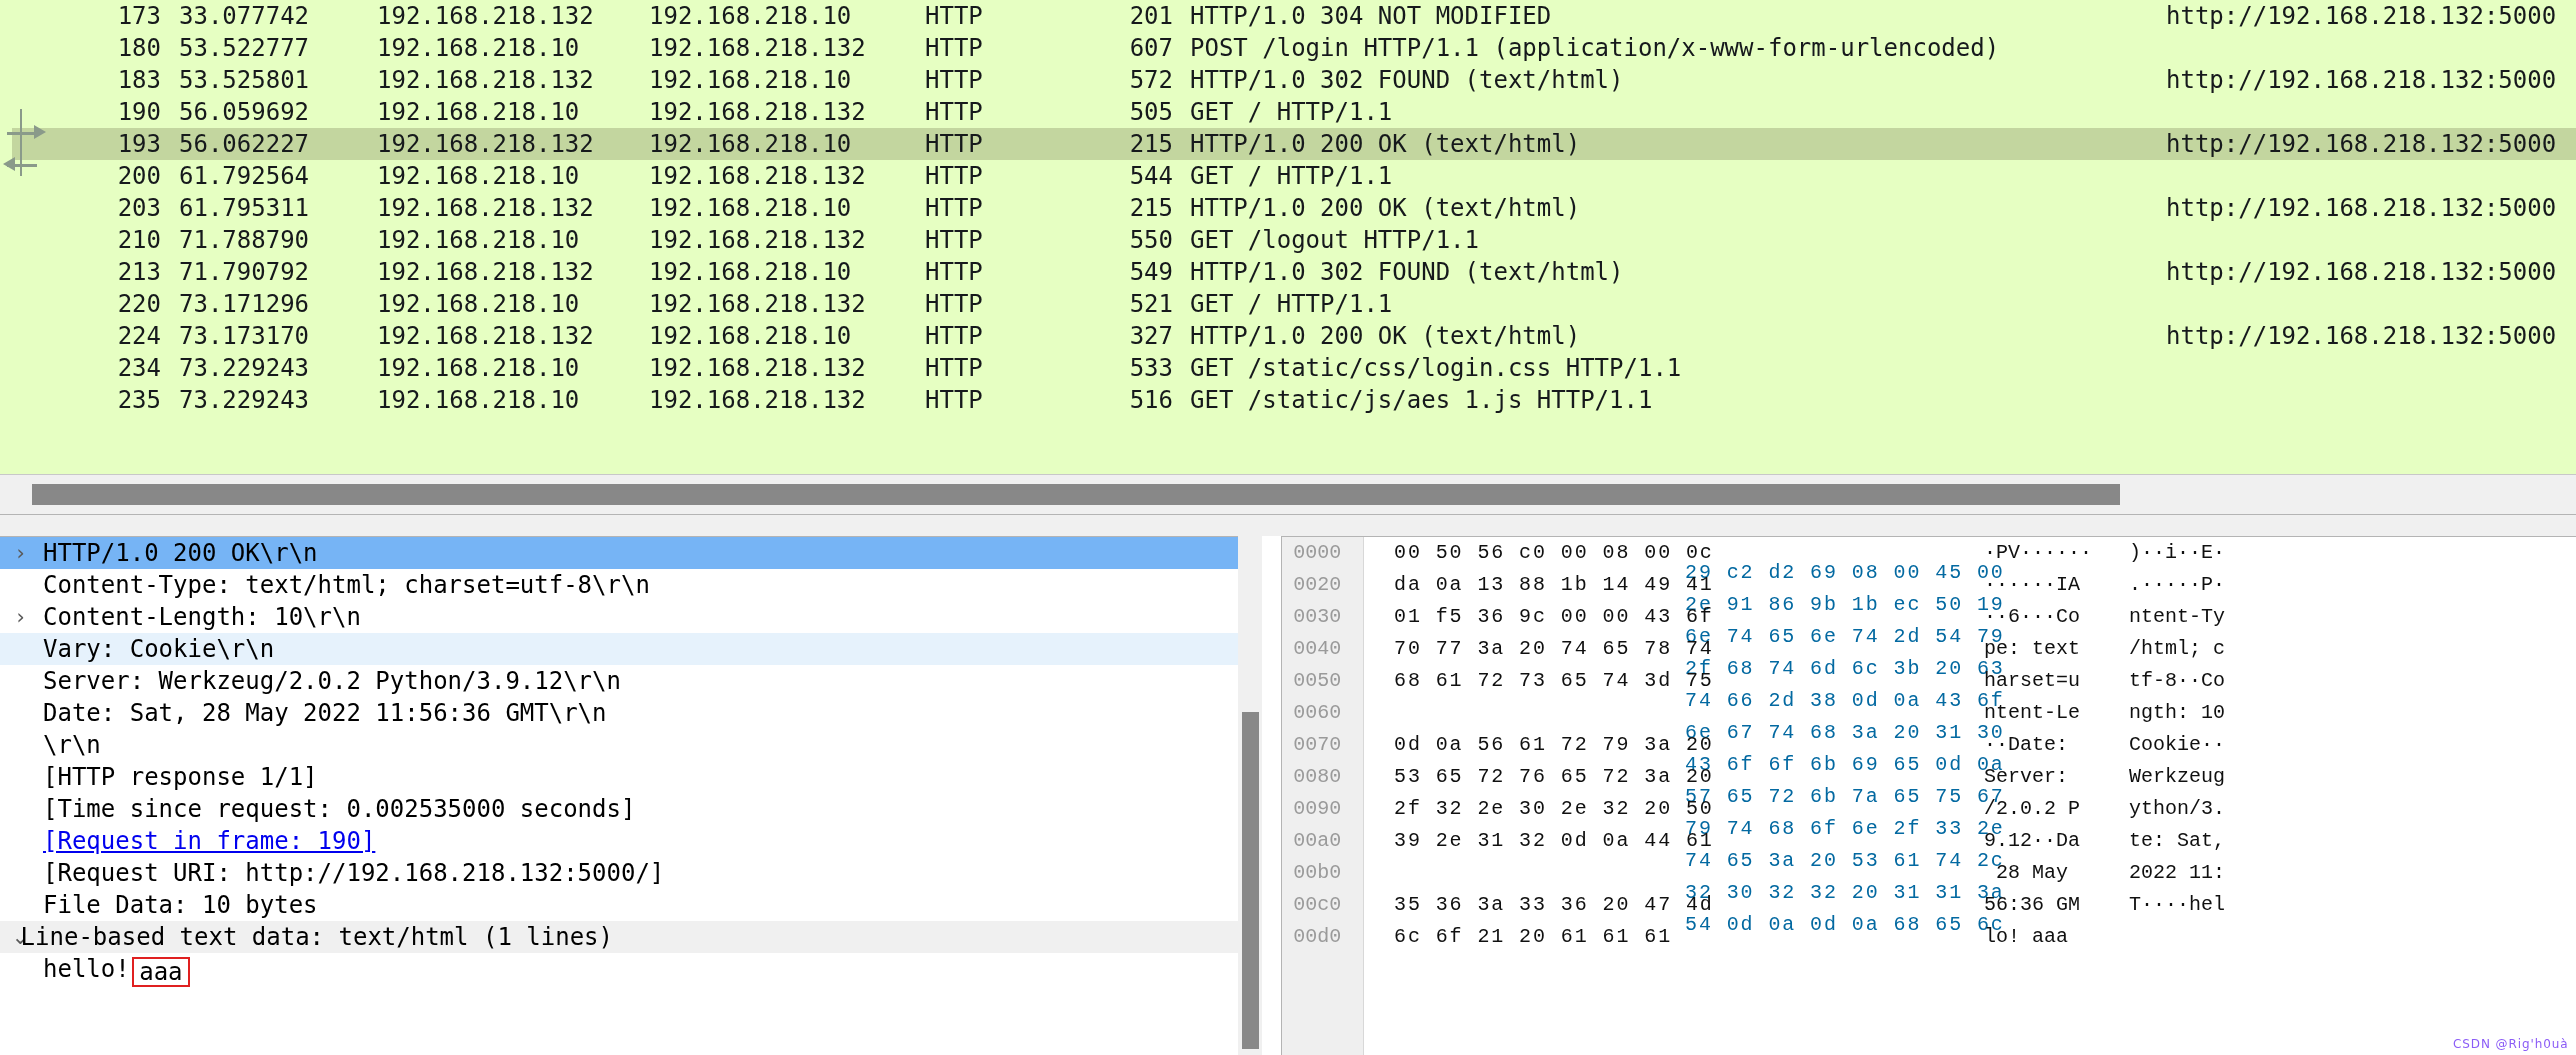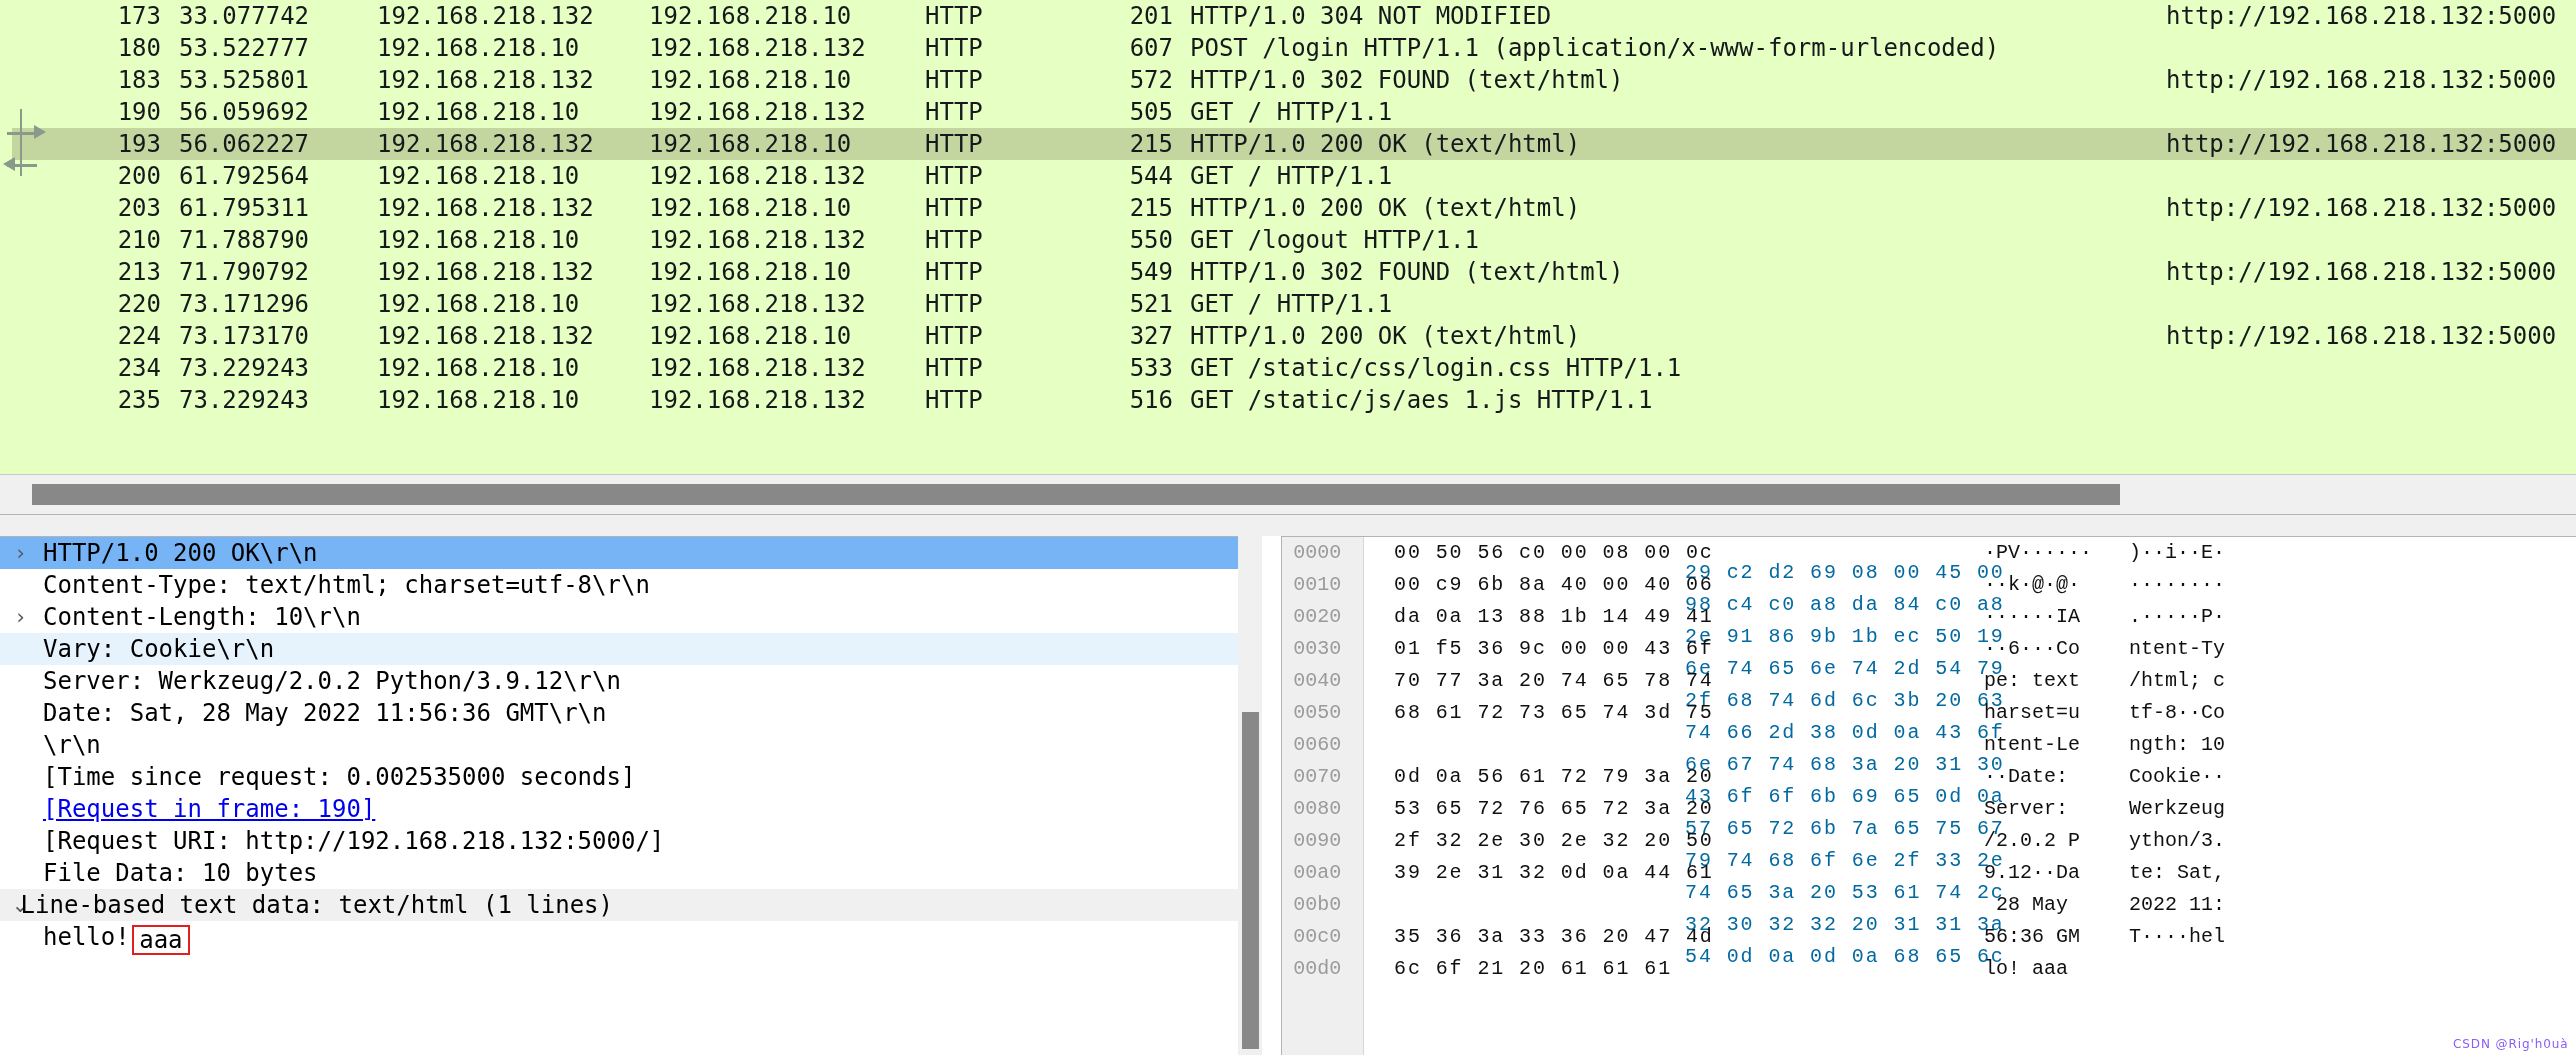--- a/index.html
+++ b/index.html
@@ -290,20 +290,24 @@
         <div class="trow ">
           <span class="twisty"></span>
           <span class="tlabel ind1">Date: Sat, 28 May 2022 11:56:36 GMT\r\n</span>
         </div>
         <div class="trow ">
           <span class="twisty"></span>
           <span class="tlabel ind1">\r\n</span>
         </div>
         <div class="trow ">
           <span class="twisty"></span>
+          <span class="tlabel ind1">[HTTP response 1/1]</span>
+        </div>
+        <div class="trow ">
+          <span class="twisty"></span>
           <span class="tlabel ind1">[Time since request: 0.002535000 seconds]</span>
         </div>
         <div class="trow ">
           <span class="twisty"></span>
           <span class="tlabel ind1 tlink">[Request in frame: 190]</span>
         </div>
         <div class="trow ">
           <span class="twisty"></span>
           <span class="tlabel ind1">[Request URI: http://192.168.218.132:5000/]</span>
         </div>
@@ -329,27 +333,20 @@
     <div id="hex-offset-col"></div>
     <div id="hex-rows" style="position:relative;">
         <div class="hrow">
           <span class="off">0000</span>
           <span class="hx1">00 50 56 c0 00 08 00 0c</span>
           <span class="hx2">29 c2 d2 69 08 00 45 00</span>
           <span class="as1">·PV······</span>
           <span class="as2">)··i··E·</span>
         </div>
         <div class="hrow">
-          <span class="off">0010</span>
-          <span class="hx1">00 c9 6b 8a 40 00 40 06</span>
-          <span class="hx2">98 c4 c0 a8 da 84 c0 a8</span>
-          <span class="as1">··k·@·@·</span>
-          <span class="as2">········</span>
-        </div>
-        <div class="hrow">
           <span class="off">0020</span>
           <span class="hx1">da 0a 13 88 1b 14 49 41</span>
           <span class="hx2">2e 91 86 9b 1b ec 50 19</span>
           <span class="as1">······IA</span>
           <span class="as2">.·····P·</span>
         </div>
         <div class="hrow">
           <span class="off">0030</span>
           <span class="hx1">01 f5 36 9c 00 00 43 6f</span>
           <span class="hx2">6e 74 65 6e 74 2d 54 79</span>

